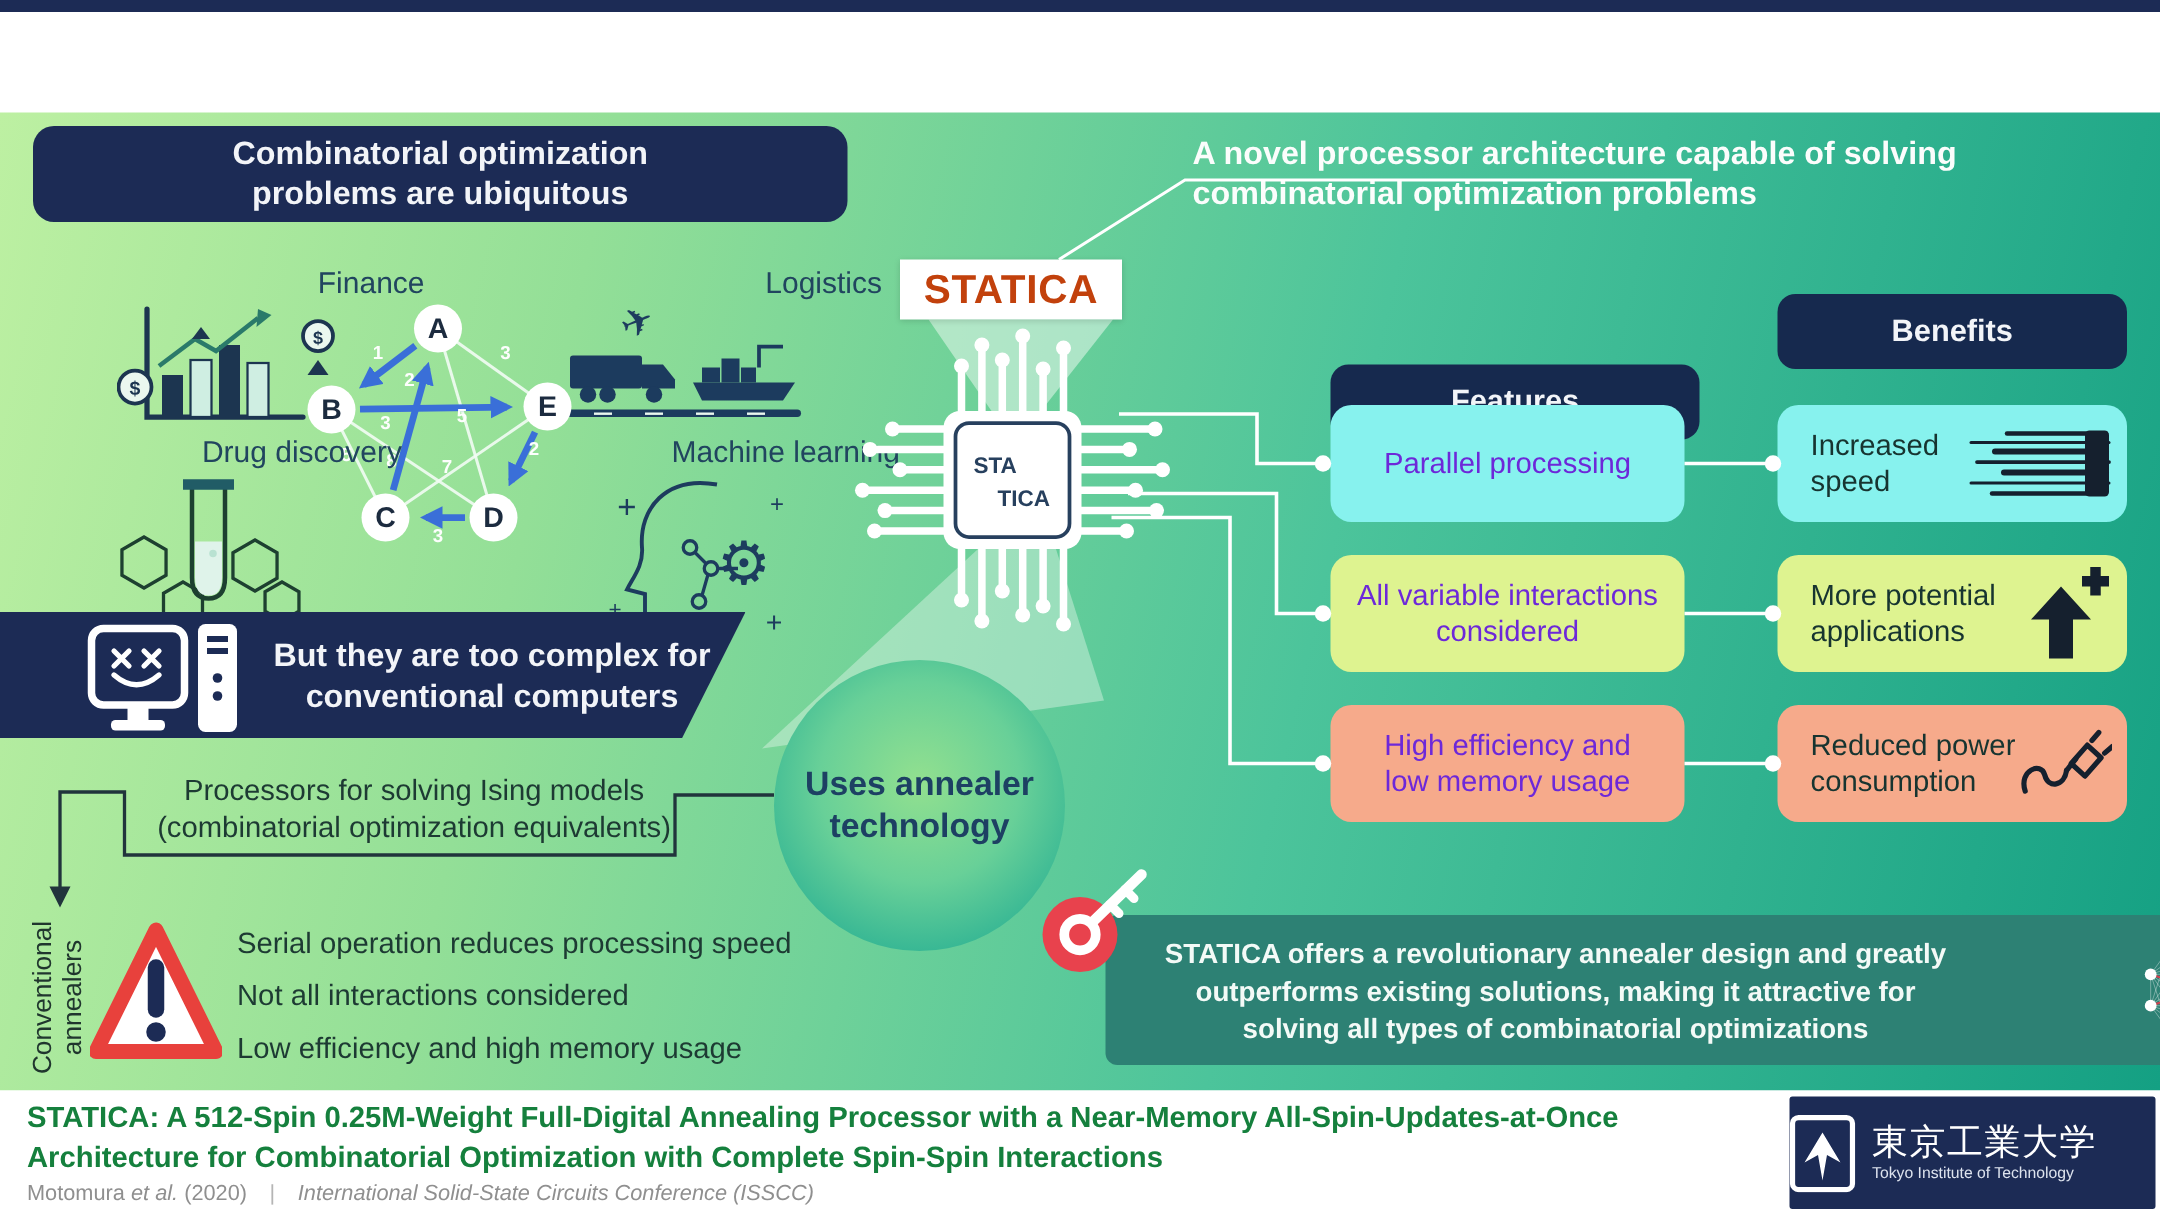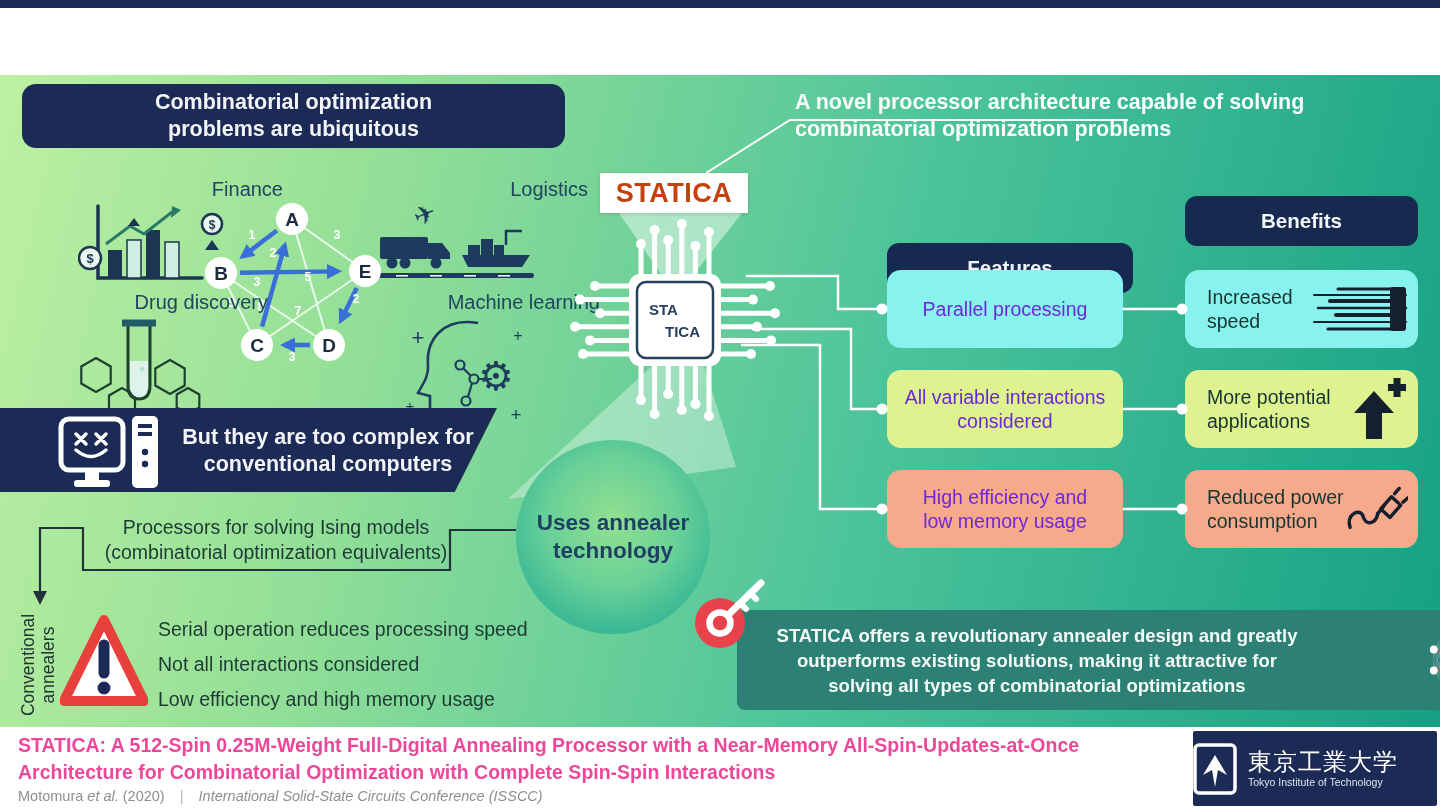--- a/index.html
+++ b/index.html
@@ -49,21 +49,21 @@
   .row0{top:195px;background:#87f2ee;}
   .row1{top:295px;background:#def390;}
   .row2{top:395px;background:#f6aa8b;}
   .summary{left:737px;top:535px;width:784px;height:100px;background:#2d8174;border-radius:8px;z-index:6;}
   .summary-text{position:absolute;left:24px;top:0;width:552px;height:100px;display:flex;align-items:center;
                 justify-content:center;text-align:center;color:#f3faf7;font-size:18.5px;font-weight:700;
                 line-height:25px;white-space:pre-line;}
   svg text{font-family:"Liberation Sans",sans-serif;}
   
   .footer{left:0;top:727px;width:1440px;height:83px;background:#fff;}
-  .paper{position:absolute;left:18px;top:5px;width:1160px;color:#ec4899;font-size:19.5px;
+  .paper{position:absolute;left:18px;top:5px;width:1160px;color:#15803d;font-size:19.5px;
          font-weight:700;line-height:27px;}
   .cite{position:absolute;left:18px;top:61px;color:#8f8f8f;font-size:14.5px;}
   .cite .sep{margin:0 11px;color:#b5b5b5;}
   .cite .ven{font-style:italic;}
   .cite .etal{font-style:italic;}
   .logo{position:absolute;left:1193px;top:4px;width:244px;height:75px;background:#1c2b55;
         border-radius:2px;display:flex;align-items:center;justify-content:flex-start;gap:11px;}
   .logo-jp{color:#fff;font-size:24px;letter-spacing:1px;line-height:24px;}
   .logo-en{color:#dde3ee;font-size:10.5px;margin-top:2px;}
   .z20{z-index:20;pointer-events:none;}

